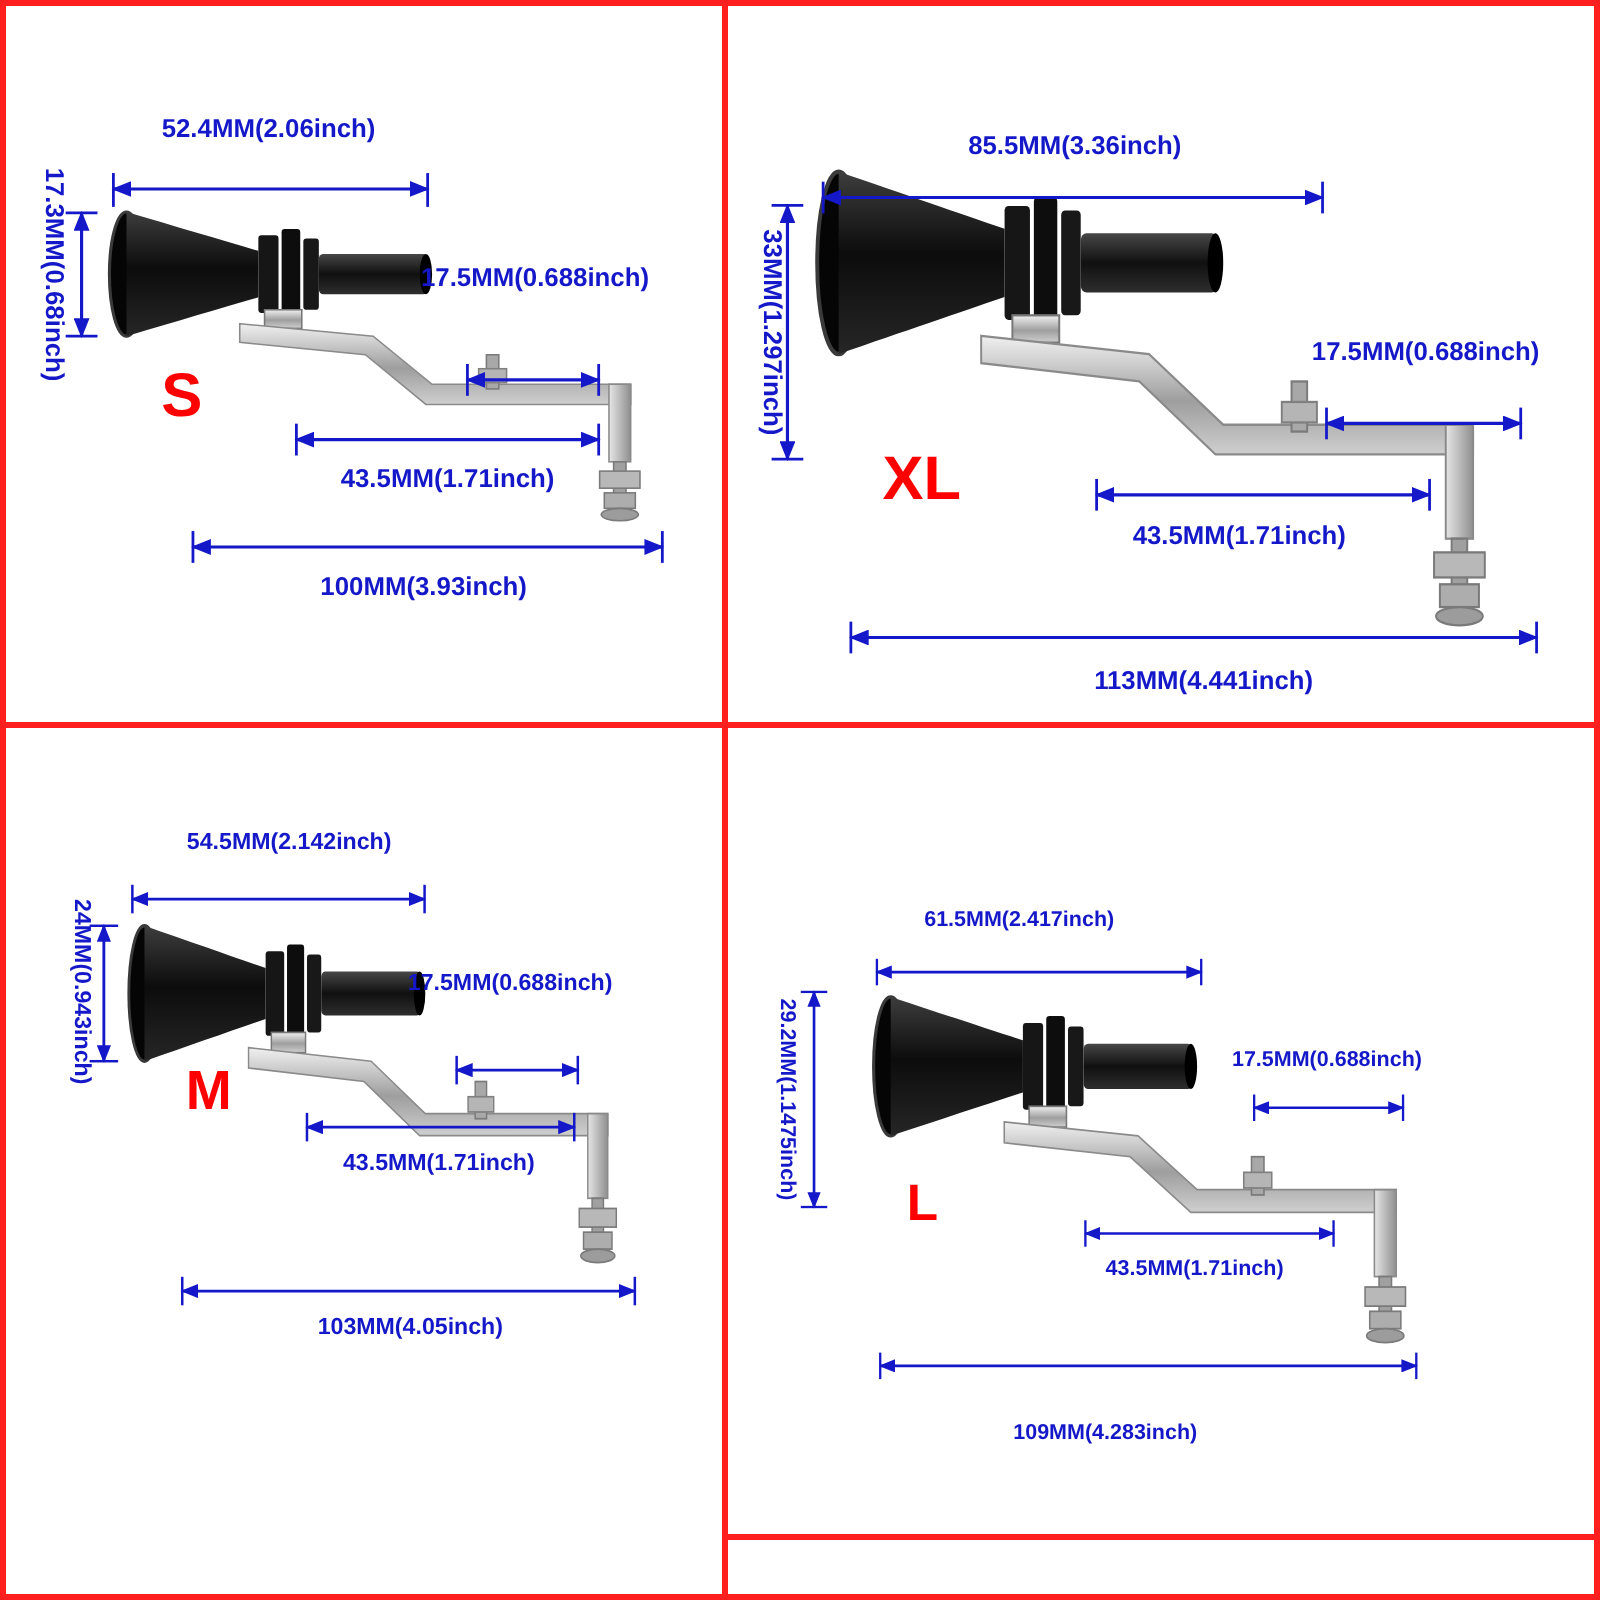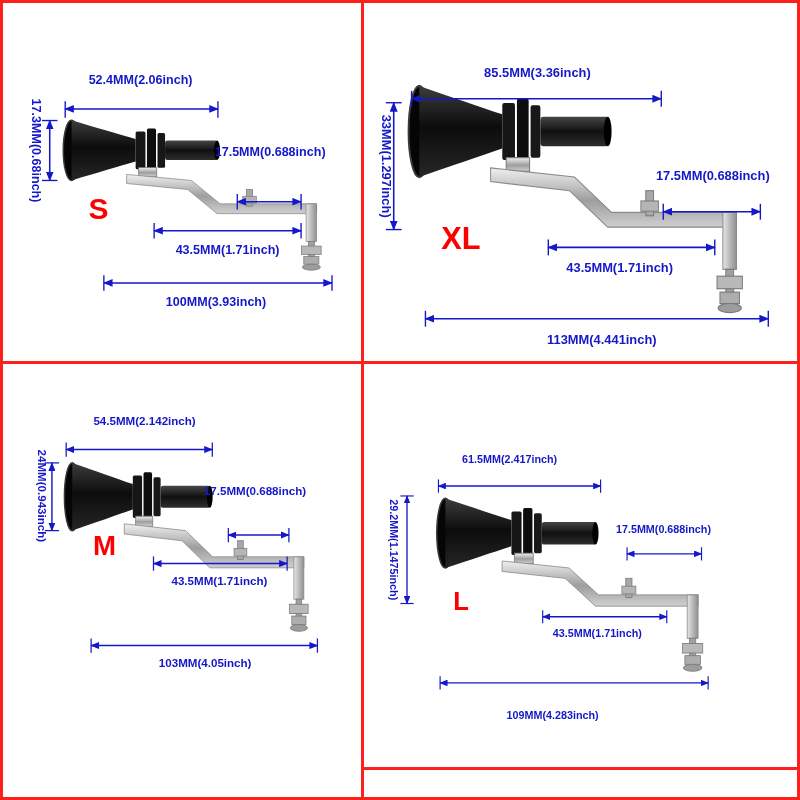--- a/index.html
+++ b/index.html
@@ -11,21 +11,21 @@
     background: #ffffff;
     border: 3px solid #ff1f1f;
     overflow: hidden;
     font-family: "Liberation Sans", sans-serif;
   }
   .divider { position: absolute; background: #ff1f1f; }
   .div-v  { left: 358px; top: 0; width: 3px; height: 800px; }
   .div-h  { top: 358px; left: 0; width: 800px; height: 3px; }
   .div-br { left: 361px; top: 764px; width: 436px; height: 3px; }
   .quad { position: absolute; }
-  .q1 { left: 0;     top: 12px;     width: 358px; height: 358px; padding-left: 10px; }
+  .q1 { left: 0;     top: 0;     width: 358px; height: 358px; }
   .q2 { left: 361px; top: 0;     width: 436px; height: 358px; }
   .q3 { left: 0;     top: 361px; width: 358px; height: 392px; }
   .q4 { left: 361px; top: 361px; width: 364px; height: 436px; }
   svg.fig { width: 100%; height: 100%; display: block; }
   .dline { stroke: #1418c8; stroke-width: 1.6; fill: none;
            marker-start: url(#arrow-s); marker-end: url(#arrow-e); }
   .tick  { stroke: #1418c8; stroke-width: 1.4; }
   .dtext { font: bold 13px "Liberation Sans", sans-serif; fill: #1418c8; text-anchor: middle; }
   .size-letter { font: bold 31px "Liberation Sans", sans-serif; fill: #fe0000; text-anchor: start; }
   .defs-holder { position: absolute; width: 0; height: 0; }

